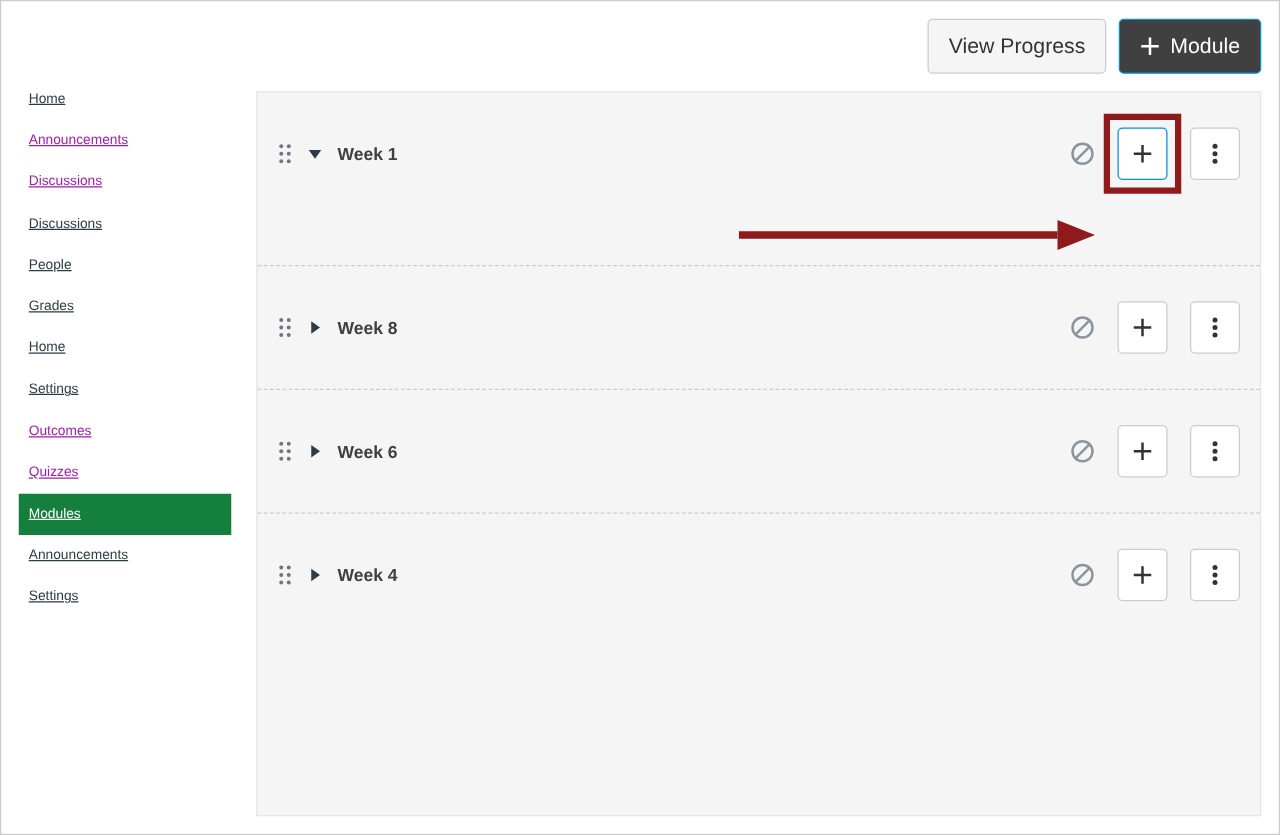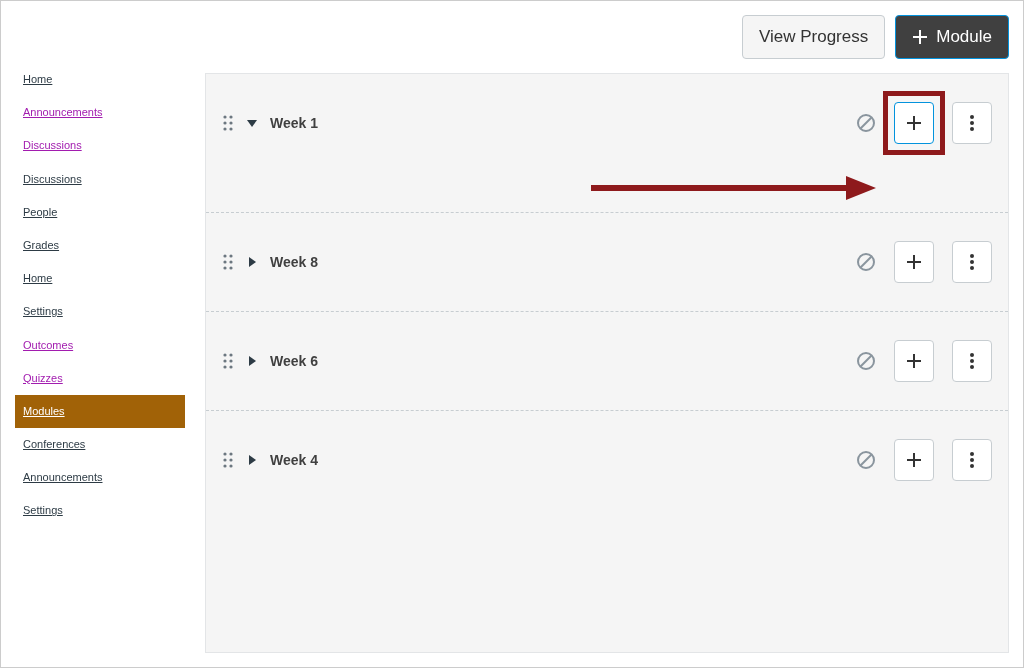--- a/index.html
+++ b/index.html
@@ -65,21 +65,21 @@
     font-size: 11px;
     text-decoration: underline;
     color: #2d3b45;
     cursor: pointer;
     line-height: 1.2;
   }
   .sidebar-item.disabled {
     color: #a21caf;
   }
   .sidebar-item.active {
-    background: #a16207;
+    background: #15803d;
     color: #fff;
   }
   .main {
     flex: 1;
     display: flex;
     flex-direction: column;
     margin-top: 14px;
   }
   .module-list {
     border: 1px solid #e3e5e7;
@@ -186,21 +186,20 @@
         <a class="sidebar-item disabled">Announcements</a>
         <a class="sidebar-item disabled">Discussions</a>
         <a class="sidebar-item">Discussions</a>
         <a class="sidebar-item">People</a>
         <a class="sidebar-item">Grades</a>
         <a class="sidebar-item">Home</a>
         <a class="sidebar-item">Settings</a>
         <a class="sidebar-item disabled">Outcomes</a>
         <a class="sidebar-item disabled">Quizzes</a>
         <a class="sidebar-item active">Modules</a>
-        <a class="sidebar-item">Conferences</a>
         <a class="sidebar-item">Announcements</a>
         <a class="sidebar-item">Settings</a>
       </nav>
 
     <div class="main">
       <div class="module-list">
           <div class="module expanded">
             <div class="module-header">
               <span class="drag-handle">
                 <svg width="12" height="18" viewBox="0 0 12 18">

